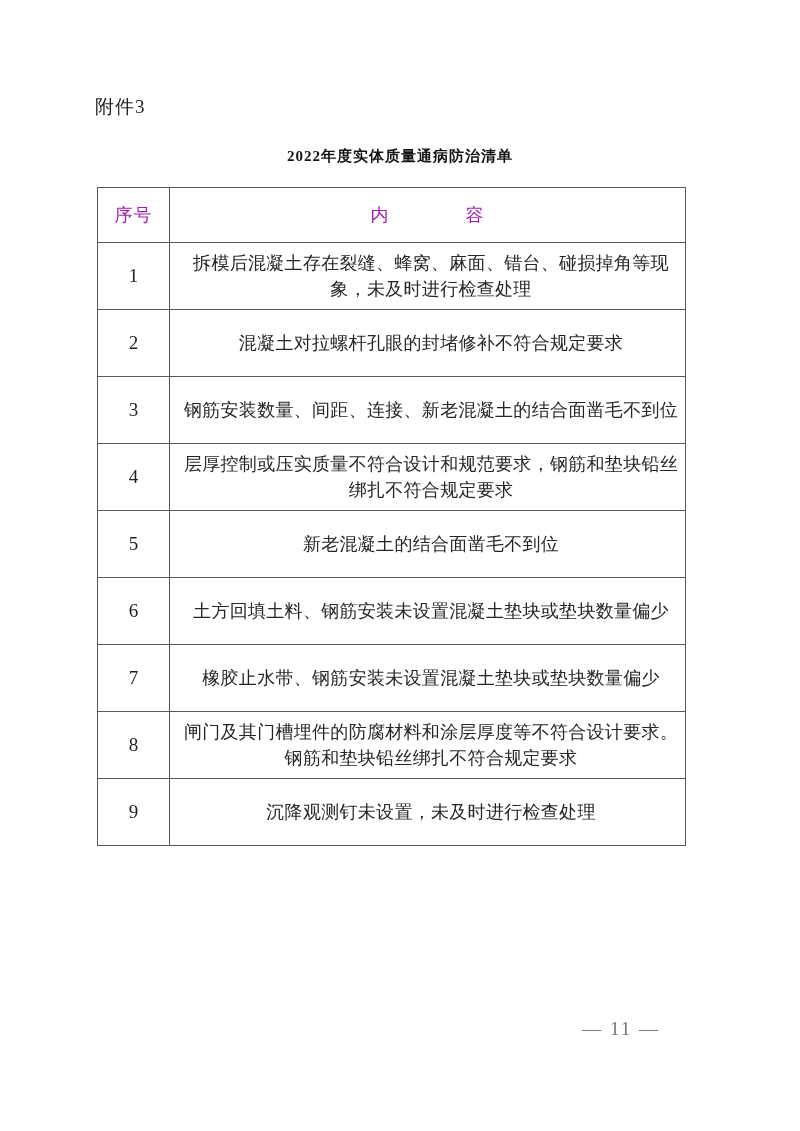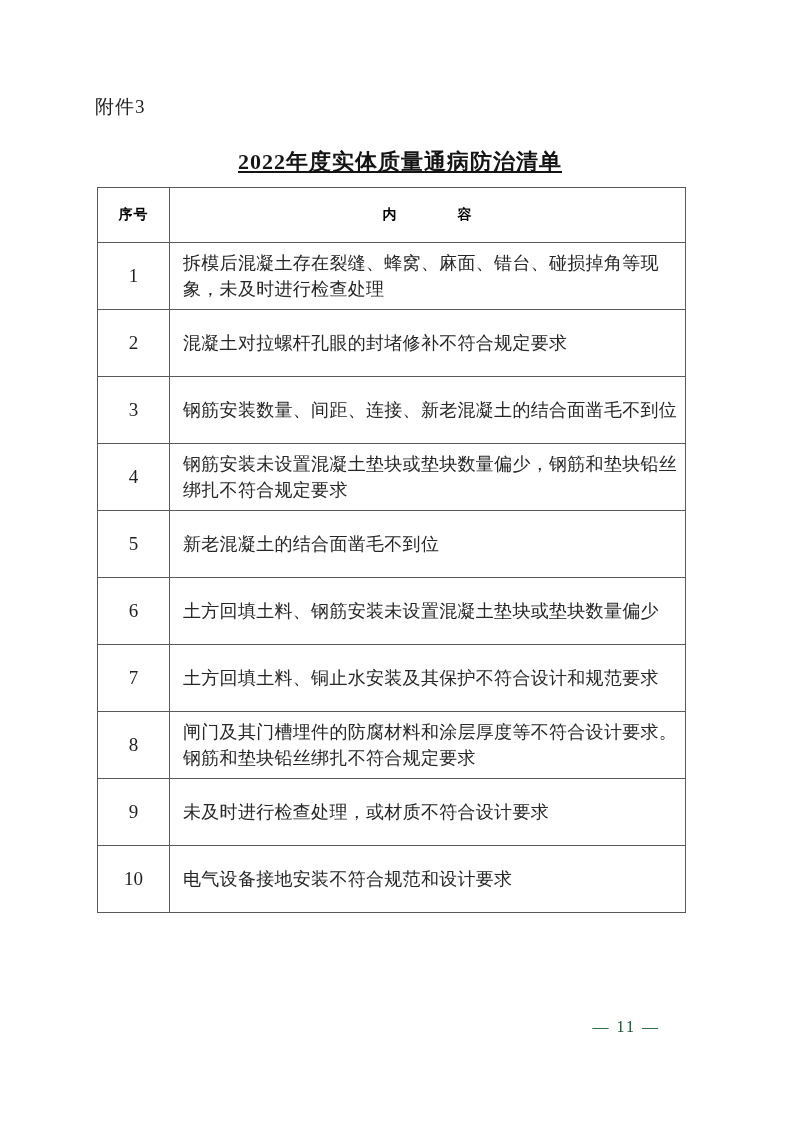--- a/index.html
+++ b/index.html
@@ -28,67 +28,67 @@
     font-size: 19px;
     letter-spacing: 1px;
     color: #1f1f1f;
   }
   .title {
     position: absolute;
     left: 0;
     top: 147px;
     width: 100%;
     text-align: center;
-    font-size: 22px;
+    font-size: 15px;
     font-weight: bold;
     letter-spacing: 1px;
     color: #141414;
-    text-decoration: underline;
   }
   table.defects {
     position: absolute;
     left: 97px;
     top: 187px;
     width: 589px;
     border-collapse: collapse;
     table-layout: fixed;
   }
   table.defects th,
   table.defects td {
     border: 1.5px solid #595959;
     vertical-align: middle;
   }
   table.defects th {
-    font-weight: bold;
-    font-size: 14px;
+    font-weight: normal;
+    font-size: 18px;
     height: 52px;
     letter-spacing: 1px;
-    color: #000000;
+    color: #a21caf;
   }
   th.col-no { width: 69px; }
   td.cell-no {
     text-align: center;
     font-size: 19px;
     height: 64px;
     color: #1f1f1f;
   }
   td.cell-content {
     font-size: 18px;
     line-height: 26px;
     letter-spacing: 0.3px;
     padding: 0 6px 0 13px;
     color: #262626;
+    text-align: center;
   }
   .page-number {
     position: absolute;
     top: 1018px;
     right: 140px;
-    font-size: 16px;
+    font-size: 19px;
     letter-spacing: 2px;
-    color: #14532d;
+    color: #737373;
   }
 </style>
 </head>
 <body>
 
 <div class="page">
 
   <div class="attachment">附件3</div>
 
   <div class="title">2022年度实体质量通病防治清单</div>
@@ -108,44 +108,40 @@
         <tr>
           <td class="cell-no">2</td>
           <td class="cell-content">混凝土对拉螺杆孔眼的封堵修补不符合规定要求</td>
         </tr>
         <tr>
           <td class="cell-no">3</td>
           <td class="cell-content">钢筋安装数量、间距、连接、新老混凝土的结合面凿毛不到位</td>
         </tr>
         <tr>
           <td class="cell-no">4</td>
-          <td class="cell-content">钢筋安装未设置混凝土垫块或垫块数量偏少，钢筋和垫块铅丝绑扎不符合规定要求</td>
+          <td class="cell-content">层厚控制或压实质量不符合设计和规范要求，钢筋和垫块铅丝绑扎不符合规定要求</td>
         </tr>
         <tr>
           <td class="cell-no">5</td>
           <td class="cell-content">新老混凝土的结合面凿毛不到位</td>
         </tr>
         <tr>
           <td class="cell-no">6</td>
           <td class="cell-content">土方回填土料、钢筋安装未设置混凝土垫块或垫块数量偏少</td>
         </tr>
         <tr>
           <td class="cell-no">7</td>
-          <td class="cell-content">土方回填土料、铜止水安装及其保护不符合设计和规范要求</td>
+          <td class="cell-content">橡胶止水带、钢筋安装未设置混凝土垫块或垫块数量偏少</td>
         </tr>
         <tr>
           <td class="cell-no">8</td>
           <td class="cell-content">闸门及其门槽埋件的防腐材料和涂层厚度等不符合设计要求。钢筋和垫块铅丝绑扎不符合规定要求</td>
         </tr>
         <tr>
           <td class="cell-no">9</td>
-          <td class="cell-content">未及时进行检查处理，或材质不符合设计要求</td>
-        </tr>
-        <tr>
-          <td class="cell-no">10</td>
-          <td class="cell-content">电气设备接地安装不符合规范和设计要求</td>
+          <td class="cell-content">沉降观测钉未设置，未及时进行检查处理</td>
         </tr>
       </tbody>
   </table>
 
   <div class="page-number">— 11 —</div>
 
 </div>
 
 </body></html>

